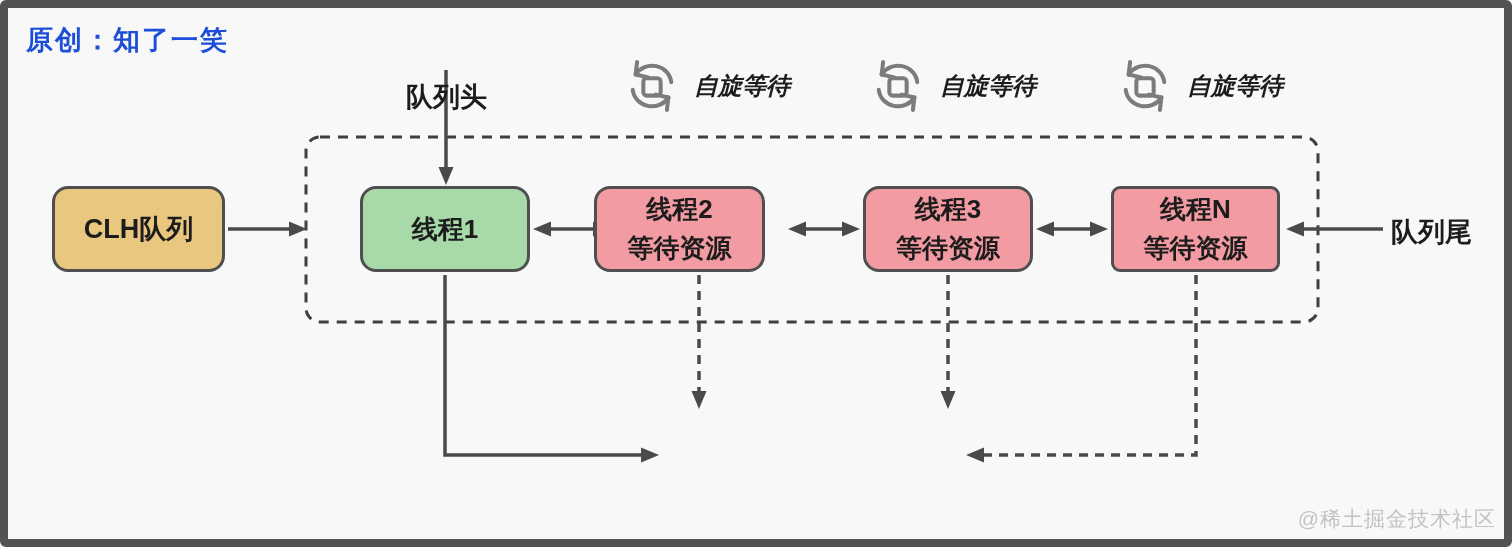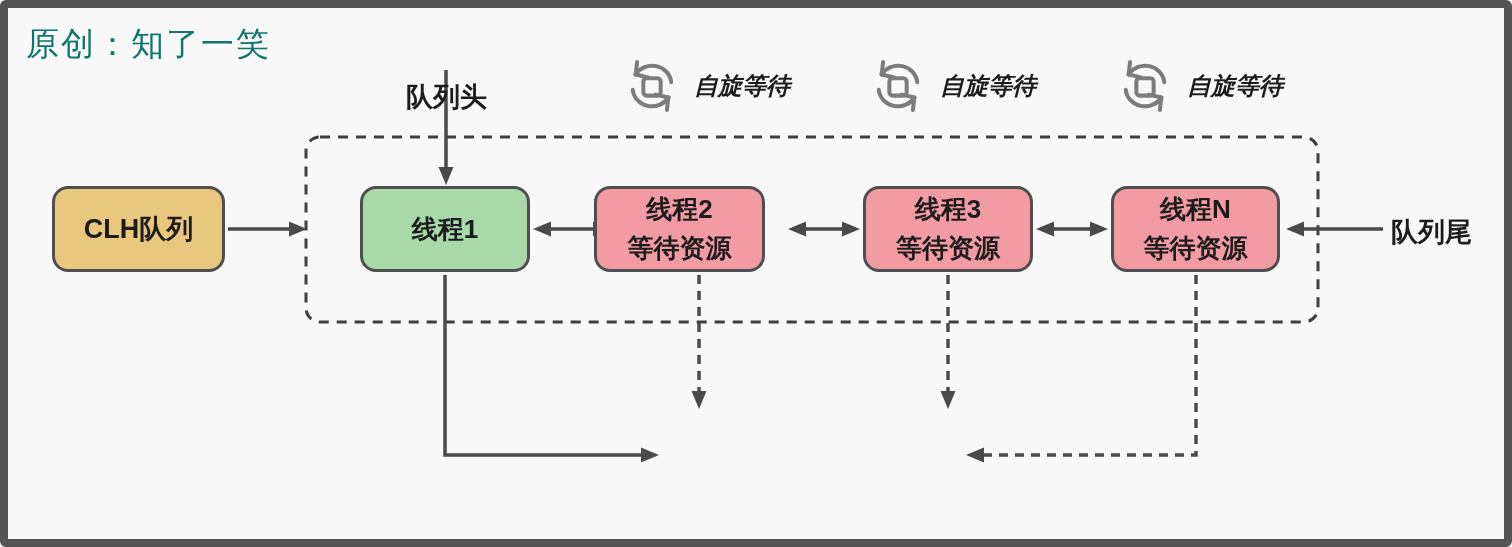--- a/index.html
+++ b/index.html
@@ -18,24 +18,24 @@
     inset: 0;
     border: 8px solid #535353;
     border-radius: 6px;
     z-index: 10;
     pointer-events: none;
   }
 
   .wm-top {
     position: absolute;
     left: 26px; top: 22px;
-    font-size: 33px;
-    font-weight: normal;
+    font-size: 27px;
+    font-weight: bold;
     letter-spacing: 2px;
-    color: #0f766e;
+    color: #1d4ed8;
     z-index: 3;
   }
   .wm-bottom {
     position: absolute;
     right: 16px; top: 505px;
     font-size: 21px;
     color: #c3c3c3;
     letter-spacing: 1px;
     z-index: 3;
   }
@@ -105,21 +105,21 @@
     color: #1c1c1c;
     font-weight: bold;
     text-align: center;
     line-height: 1.5;
   }
   .node.row { top: 186px; height: 86px; }
   .node.clh   { left: 52px;   width: 173px; background: #e9c77f; font-size: 27px; align-items: center; }
   .node.t1    { left: 360px;  width: 170px; background: #a7d9a9; }
   .node.t2    { left: 594px;  width: 171px; background: #f39ba3; }
   .node.t3    { left: 863px;  width: 170px; background: #f39ba3; align-items: center; }
-  .node.tn    { left: 1111px; width: 169px; background: #f39ba3; }
+  .node.tn    { left: 1111px; width: 169px; background: #f39ba3; border-radius: 9px; }
   .node.thread { font-size: 26px; }
   .node.state {
     left: 660px; top: 410px;
     width: 303px; height: 90px;
     background: #90c3eb;
     border-radius: 18px;
     font-size: 27px;
   }
 </style>
 </head>
@@ -224,15 +224,16 @@
     <span>线程3</span>
     <span>等待资源</span>
   </div>
 
   <div class="node row thread tn">
     <span>线程N</span>
     <span>等待资源</span>
   </div>
 
 
+  <div class="wm-bottom">@稀土掘金技术社区</div>
 
   <div class="frame"></div>
 </div>
 
 </body></html>

